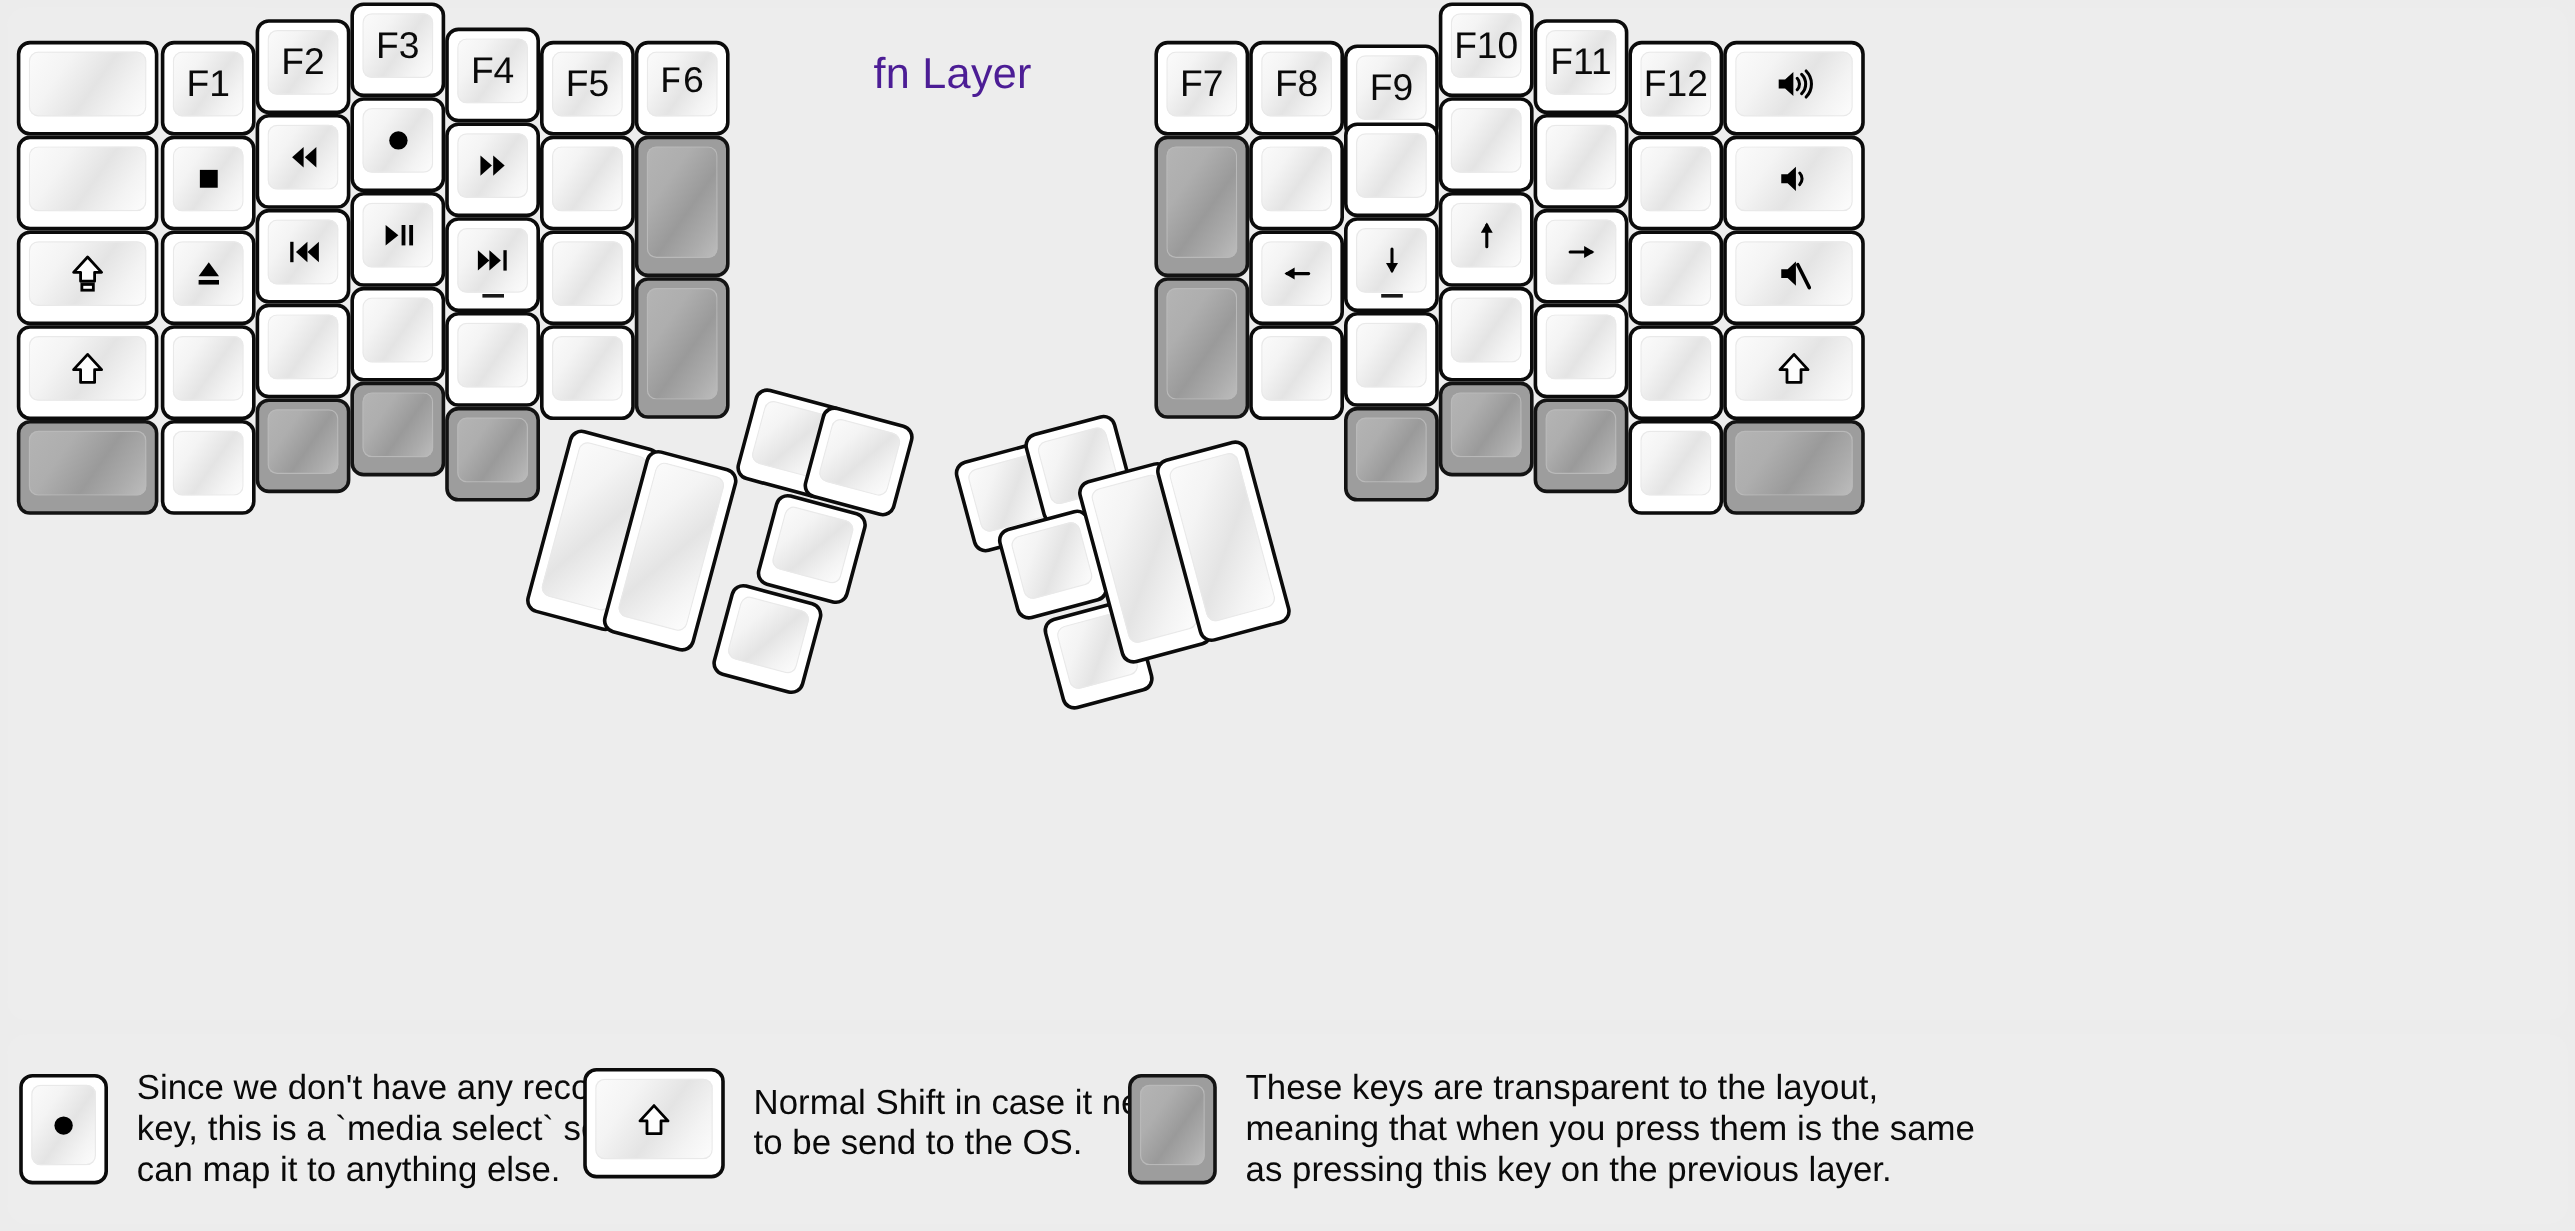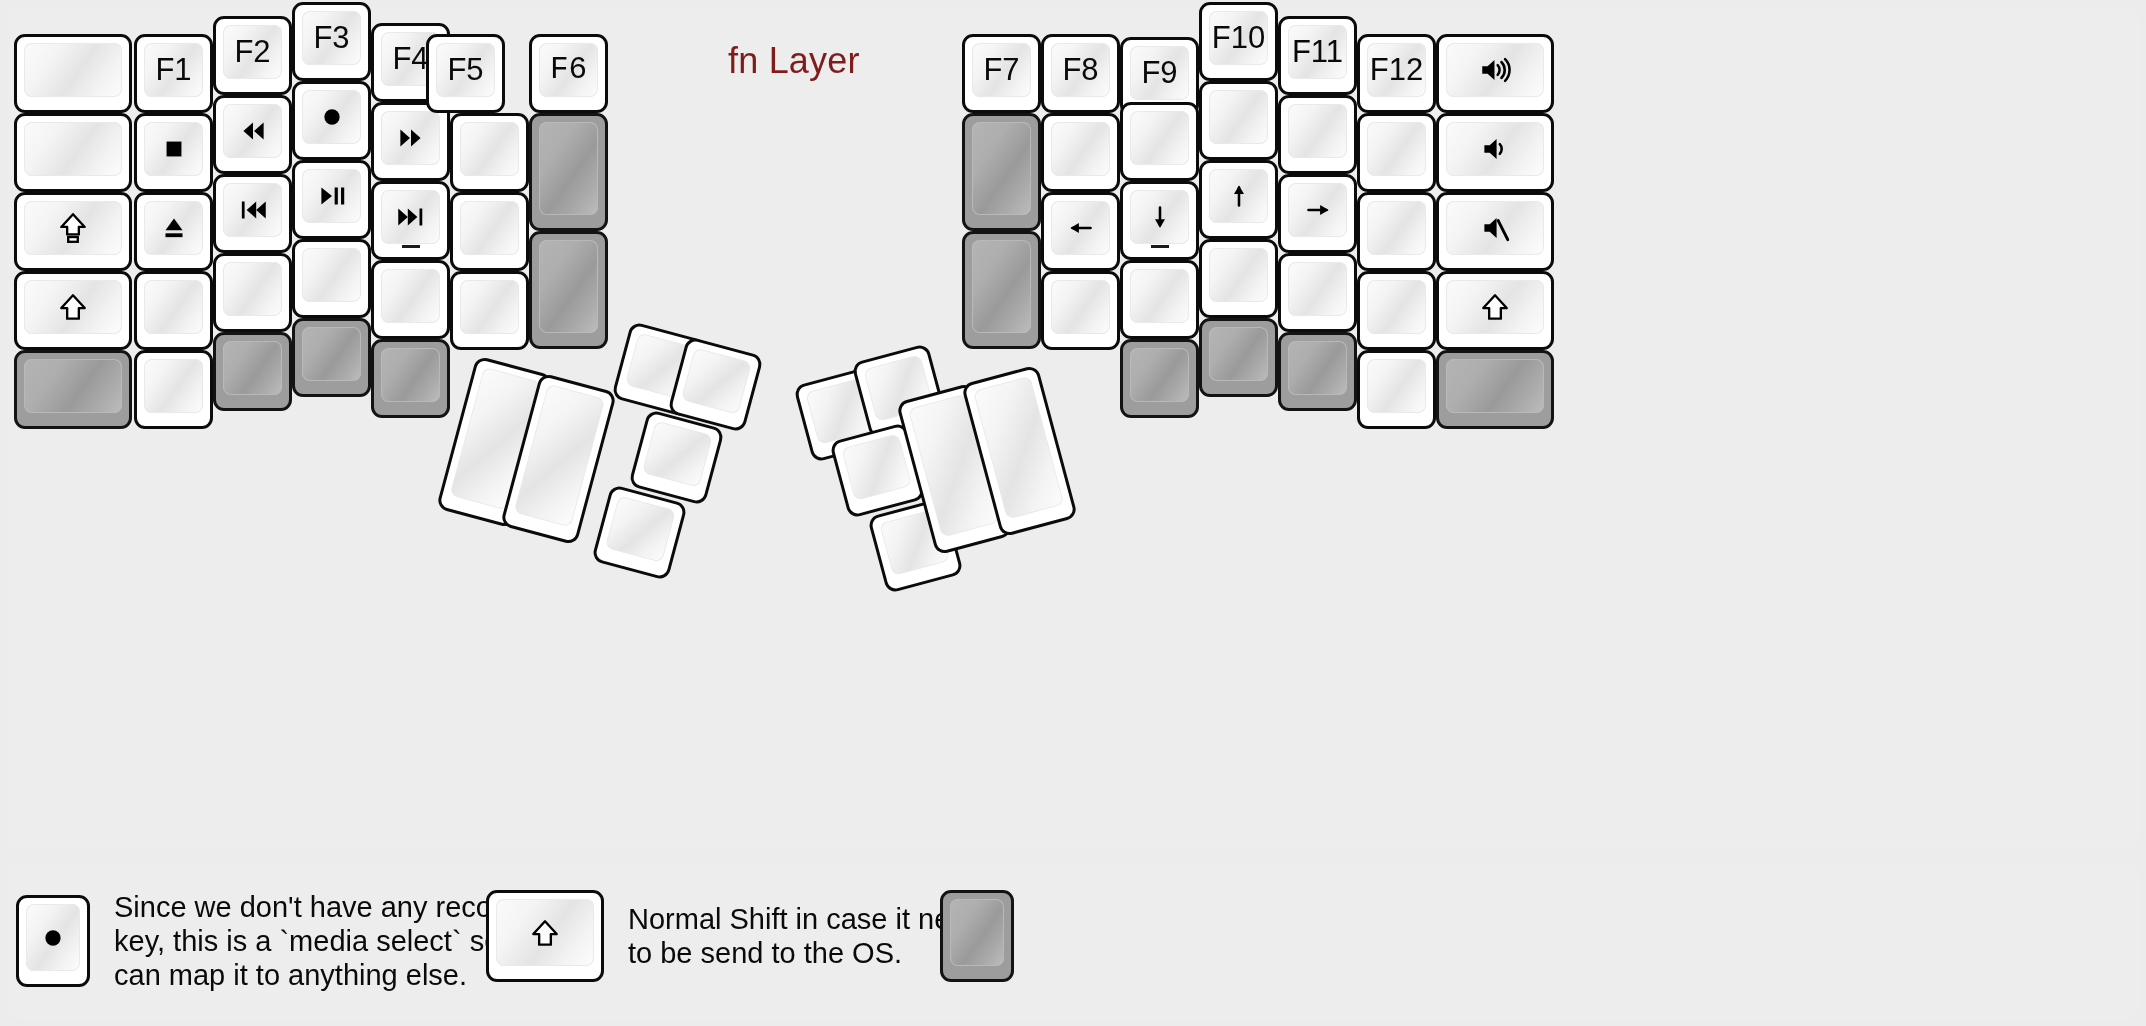--- a/index.html
+++ b/index.html
@@ -18,21 +18,21 @@
     background:#ededed;border-radius:16px;
   }
   .legend-panel{
     position:absolute;left:6px;top:862px;width:2134px;height:158px;
     background:#ededed;border-radius:16px;
   }
 
   
   .title{
     position:absolute;
-    font-size:36px;color:#7f1d1d;font-weight:400;
+    font-size:36px;color:#4c1d95;font-weight:400;
     white-space:nowrap;letter-spacing:0.2px;
   }
 
   
   .key{
     position:absolute;
     box-sizing:border-box;
     background:#ffffff;
     border:3px solid #0b0b0b;
     border-radius:11px;
@@ -258,21 +258,21 @@
           </span>
         </div>
         <span class="sub-bar"></span>
       </div>
       <div class="key" style="left: 371px; top: 260px; width: 79px; height: 79px;">
         <div class="cap"></div>
       </div>
       <div class="key trans" style="left: 371px; top: 339px; width: 79px; height: 79px;">
         <div class="cap"></div>
       </div>
-      <div class="key" style="left: 426px; top: 34px; width: 79px; height: 79px;">
+      <div class="key" style="left: 450px; top: 34px; width: 79px; height: 79px;">
         <div class="cap">
           <span class="legendtxt big">F5</span>
         </div>
       </div>
       <div class="key" style="left: 450px; top: 113px; width: 79px; height: 79px;">
         <div class="cap"></div>
       </div>
       <div class="key" style="left: 450px; top: 192px; width: 79px; height: 79px;">
         <div class="cap"></div>
       </div>
@@ -518,15 +518,18 @@
             </span>
           </div>
         </div>
         <div class="legend-desc">Normal Shift in case it needs
 to be send to the OS.</div>
       </div>
       <div class="legend-item" style="left: 940px; top: 890px;">
         <div class="legend-key trans" style="width: 74px; height: 92px;">
           <div class="cap"></div>
         </div>
+        <div class="legend-desc">These keys are transparent to the layout,
+meaning that when you press them is the same
+as pressing this key on the previous layer.</div>
       </div>
     </div>
 </div>
 
 </body></html>

